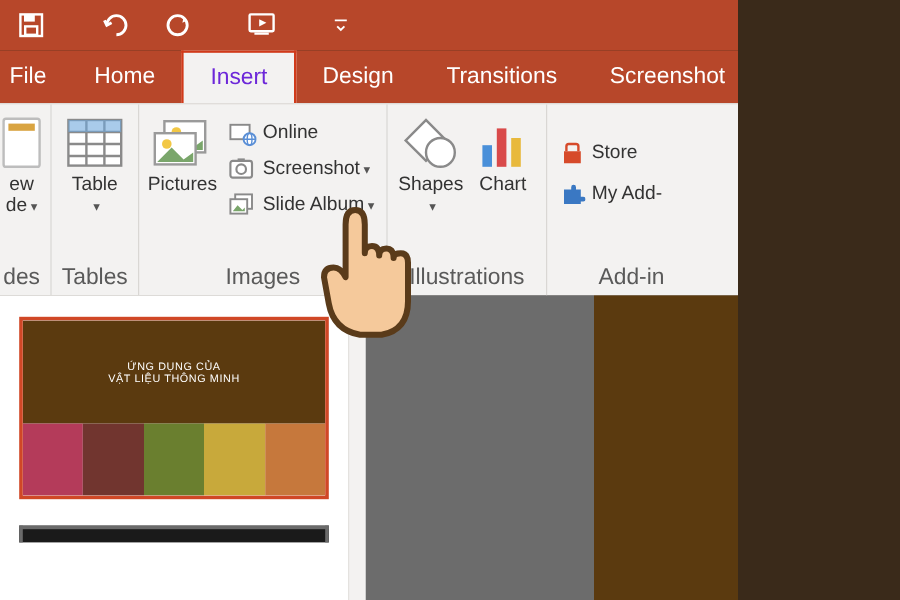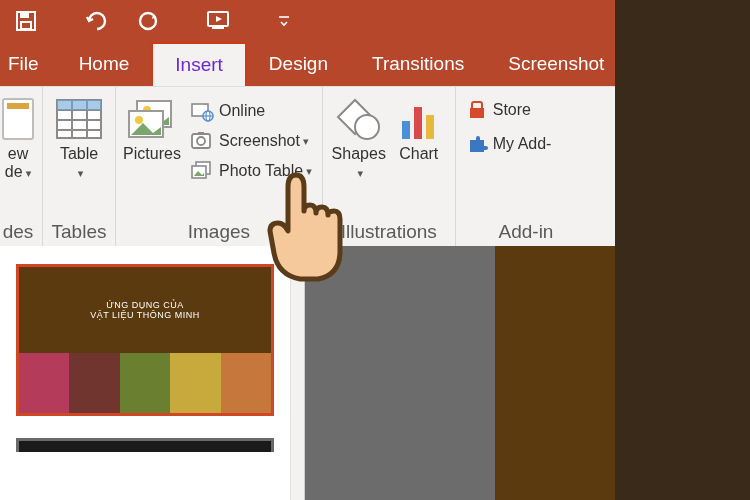--- a/index.html
+++ b/index.html
@@ -169,21 +169,21 @@
               </svg>
             <span>Screenshot</span>
               <span class="caret">▾</span>
           </div>
           <div class="row-btn">
             <svg width="24" height="22" viewBox="0 0 24 22">
                 <rect x="6" y="2" width="14" height="12" fill="#fff" stroke="#8a8a8a" stroke-width="1.6"></rect>
                 <rect x="2" y="6" width="14" height="12" fill="#fff" stroke="#8a8a8a" stroke-width="1.6"></rect>
                 <path d="M4 16 L8 11 L12 15 L14 13 L14 16 Z" fill="#7aa66b"></path>
               </svg>
-            <span>Photo Table</span>
+            <span>Slide Album</span>
               <span class="caret">▾</span>
           </div>
         </div>
       </div>
       <div class="group-label">Images</div>
     </div>
 
     <div class="group">
       <div class="group-body">
         <div class="big-btn">
@@ -200,21 +200,21 @@
               <rect x="28" y="18" width="8" height="24" fill="#e8b93c"></rect>
             </svg>
           <span class="lbl">Chart</span>
         </div>
       </div>
       <div class="group-label">Illustrations</div>
     </div>
 
     <div class="group" style="border-right:none;">
       <div class="group-body">
-        <div class="stack" style="margin-top:4px;gap:8px;">
+        <div class="stack" style="margin-top:22px;gap:8px;">
           <div class="row-btn">
             <svg width="22" height="20" viewBox="0 0 22 20">
                 <path d="M4 8 L18 8 L18 18 L4 18 Z" fill="#d64a2a"></path>
                 <path d="M6 8 L6 4 Q6 2 8 2 L14 2 Q16 2 16 4 L16 8" fill="none" stroke="#d64a2a" stroke-width="2"></path>
               </svg>
             <span>Store</span>
           </div>
           <div class="row-btn">
             <svg width="22" height="20" viewBox="0 0 22 20">
                 <path d="M4 6 L10 6 L10 4 Q10 2 12 2 Q14 2 14 4 L14 6 L18 6 L18 12 L20 12 Q22 12 22 14 Q22 16 20 16 L18 16 L18 18 L4 18 Z" fill="#3a78c3"></path>

